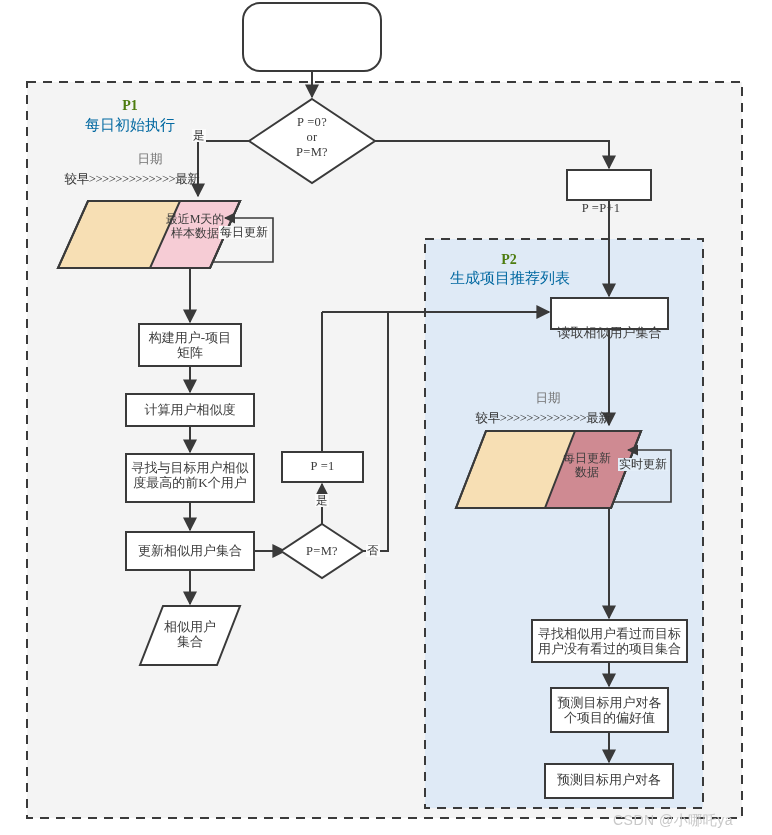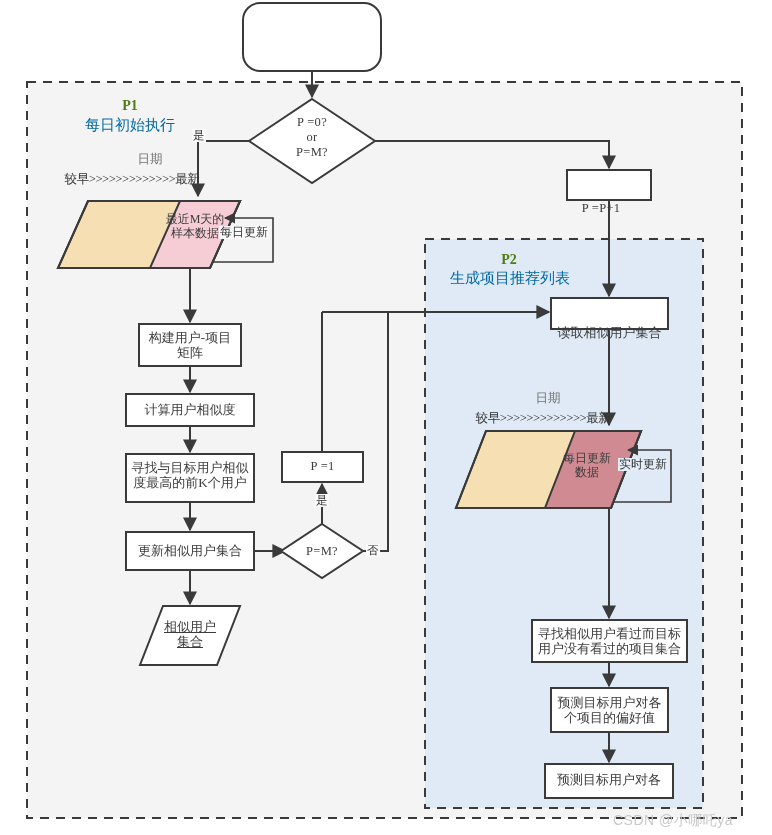--- a/index.html
+++ b/index.html
@@ -179,21 +179,21 @@
 样本数据</div>
 
   <div class="edge-label" style="left:219px; top:226px; font-size:12px;">每日更新</div>
 
   <div class="lbl node-text" style="left:139px; top:330px; width:102px;">构建用户-项目
 矩阵</div>
   <div class="lbl node-text" style="left:126px; top:402px; width:128px;">计算用户相似度</div>
   <div class="lbl node-text" style="left:126px; top:460px; width:128px;">寻找与目标用户相似
 度最高的前K个用户</div>
   <div class="lbl node-text" style="left:126px; top:543px; width:128px;">更新相似用户集合</div>
-  <div class="lbl node-text" style="left:150px; top:619px; width:80px;text-decoration:underline;">相似用户
+  <div class="lbl node-text" style="left:150px; top:619px; width:80px;">相似用户
 集合</div>
 
   <div class="lbl node-text en" style="left:282px; top:459px; width:81px;">P =1</div>
 
   <div class="edge-label" style="left:315px; top:494px;">是</div>
 
   <div class="lbl node-text en" style="left:282px; top:544px; width:80px;">P=M?</div>
 
   <div class="edge-label" style="left:366px; top:544px;">否</div>
 

